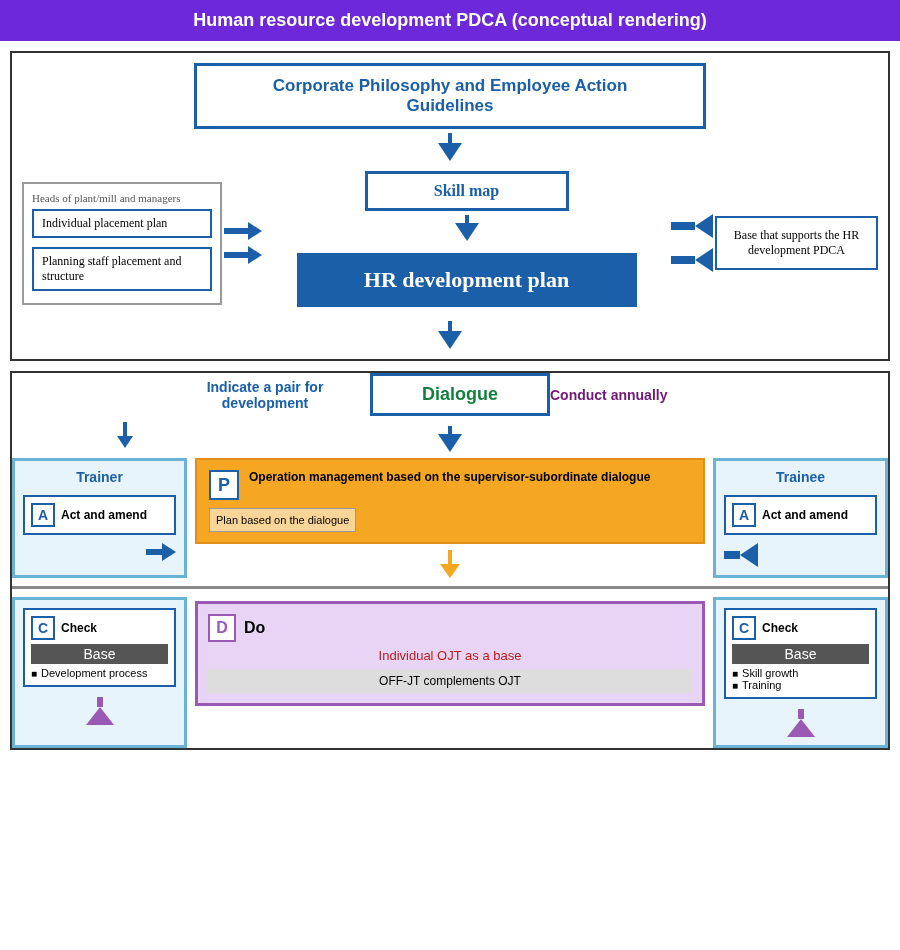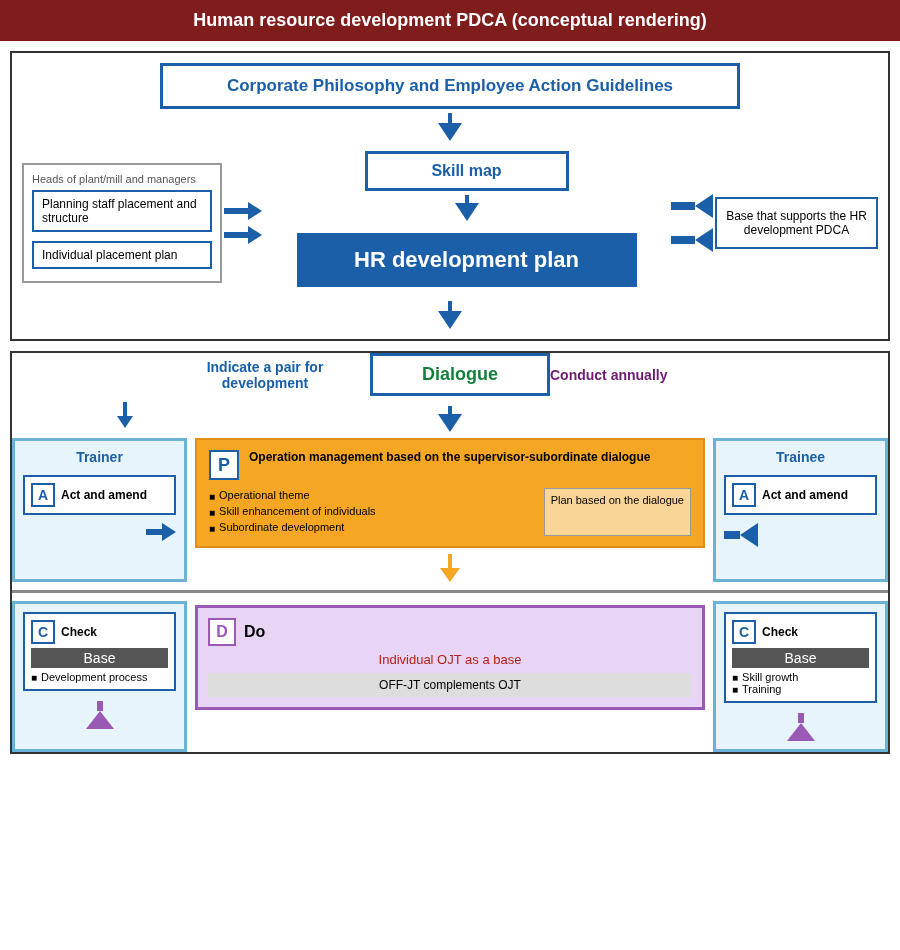--- a/index.html
+++ b/index.html
@@ -8,41 +8,41 @@
       background: #fff;
       width: 900px;
       min-height: 950px;
     }
     .main-container {
       width: 900px;
       background: #fff;
     }
     
     .header-bar {
-      background: #7f1d1d;
+      background: #6d28d9;
       color: #fff;
       text-align: center;
       padding: 10px 0;
       font-size: 18px;
       font-weight: bold;
     }
     
     .top-section {
       border: 2px solid #333;
       margin: 10px;
       padding: 10px;
       position: relative;
     }
     .corporate-box {
       border: 3px solid #1a5fa8;
       display: inline-block;
       padding: 10px 30px;
       margin: 0 auto;
       display: block;
-      width: 580px;
+      width: 512px;
       margin: 0 auto;
       text-align: center;
     }
     .corporate-box span {
       color: #1a5fa8;
       font-size: 17px;
       font-weight: bold;
     }
     
     .arrow-down-blue {
@@ -348,20 +348,21 @@
       display: flex;
       flex-direction: column;
       align-items: center;
     }
     .middle-row {
       display: flex;
       width: 100%;
       align-items: center;
       margin-top: 6px;
       gap: 2px;
+      font-family: Liberation Serif, serif;
     }
     .left-group {
       display: flex;
       flex-direction: column;
       width: 200px;
       border: 2px solid #999;
       padding: 8px;
       gap: 5px;
     }
     .center-group {
@@ -443,22 +444,22 @@
 
       <div style="display:flex;flex-direction:column;align-items:center;margin:4px 0;">
         <div class="arrow-line-v" style="height:10px;"></div>
         <div class="arrow-down-blue"></div>
       </div>
 
       <div class="middle-row">
 
         <div class="left-group">
           <div class="label-small" style="font-size:11px;color:#555;">Heads of plant/mill and managers</div>
+          <div class="left-inner-box">Individual placement plan</div>
           <div class="left-inner-box">Planning staff placement and structure</div>
-          <div class="left-inner-box">Individual placement plan</div>
         </div>
 
         <div style="display:flex;flex-direction:column;gap:6px;align-items:center;">
           <div class="h-arrow-r">
             <div class="h-arrow-shaft" style="width:24px;"></div>
             <div class="h-arrow-tip"></div>
           </div>
           <div class="h-arrow-r">
             <div class="h-arrow-shaft" style="width:24px;"></div>
             <div class="h-arrow-tip"></div>
@@ -549,31 +550,20 @@
         </div>
       </div>
 
       <div class="center-panel">
         <div class="p-box">
           <div class="p-header">
             <div class="p-letter">P</div>
             <div class="p-title">Operation management based on the supervisor-subordinate dialogue</div>
           </div>
           <div class="p-content">
-            <div class="p-list">
-              <div class="p-list-item">
-                <span>Operational theme</span>
-              </div>
-              <div class="p-list-item">
-                <span>Skill enhancement of individuals</span>
-              </div>
-              <div class="p-list-item">
-                <span>Subordinate development</span>
-              </div>
-            </div>
             <div class="plan-badge">Plan based on the dialogue</div>
           </div>
         </div>
 
         <div style="display:flex;flex-direction:column;align-items:center;">
           <div class="arrow-shaft-orange" style="height:14px;"></div>
           <div class="arrow-head-down-orange"></div>
         </div>
       </div>
 

